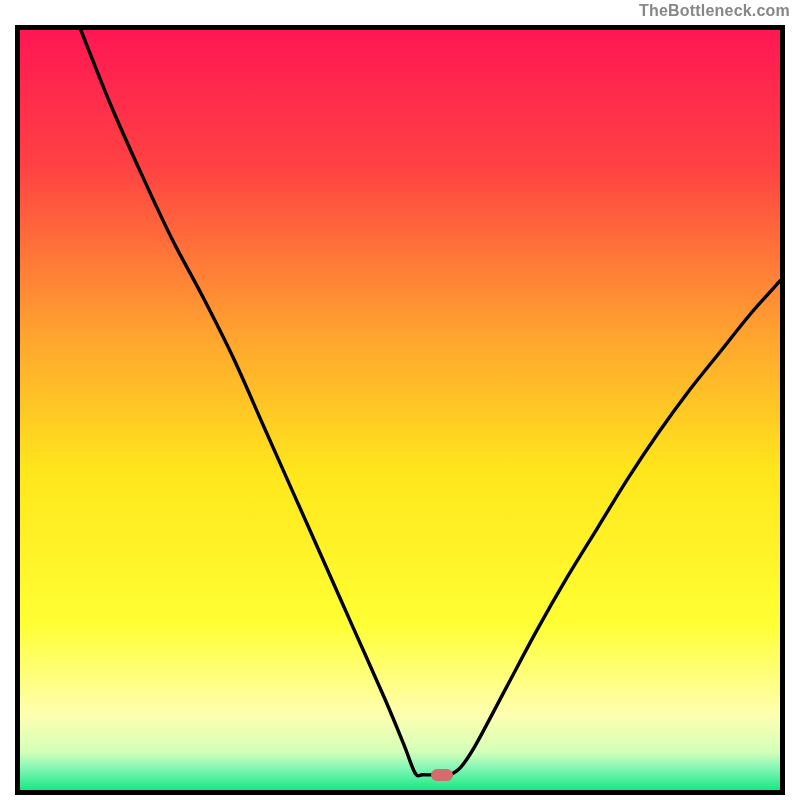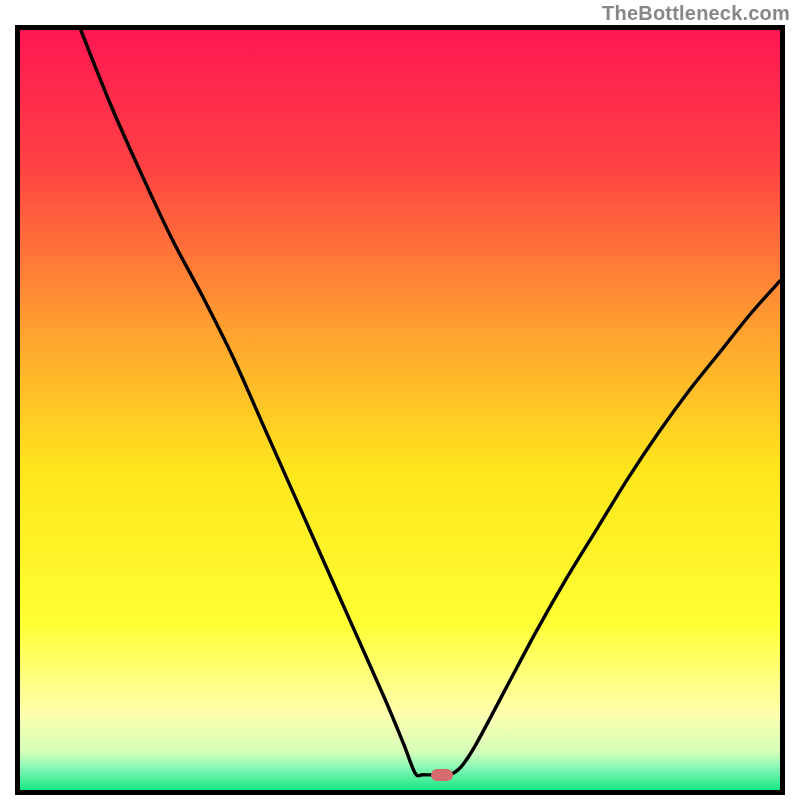--- a/index.html
+++ b/index.html
@@ -12,21 +12,21 @@
   }
   .container {
     position: relative;
     width: 800px;
     height: 800px;
   }
   .watermark {
     position: absolute;
     top: 2px;
     right: 10px;
-    font-size: 20px;
+    font-size: 16px;
     font-weight: bold;
     color: #878787;
     z-index: 10;
     letter-spacing: 0.2px;
   }
   .plot {
     position: absolute;
     left: 15px;
     top: 25px;
     width: 770px;

